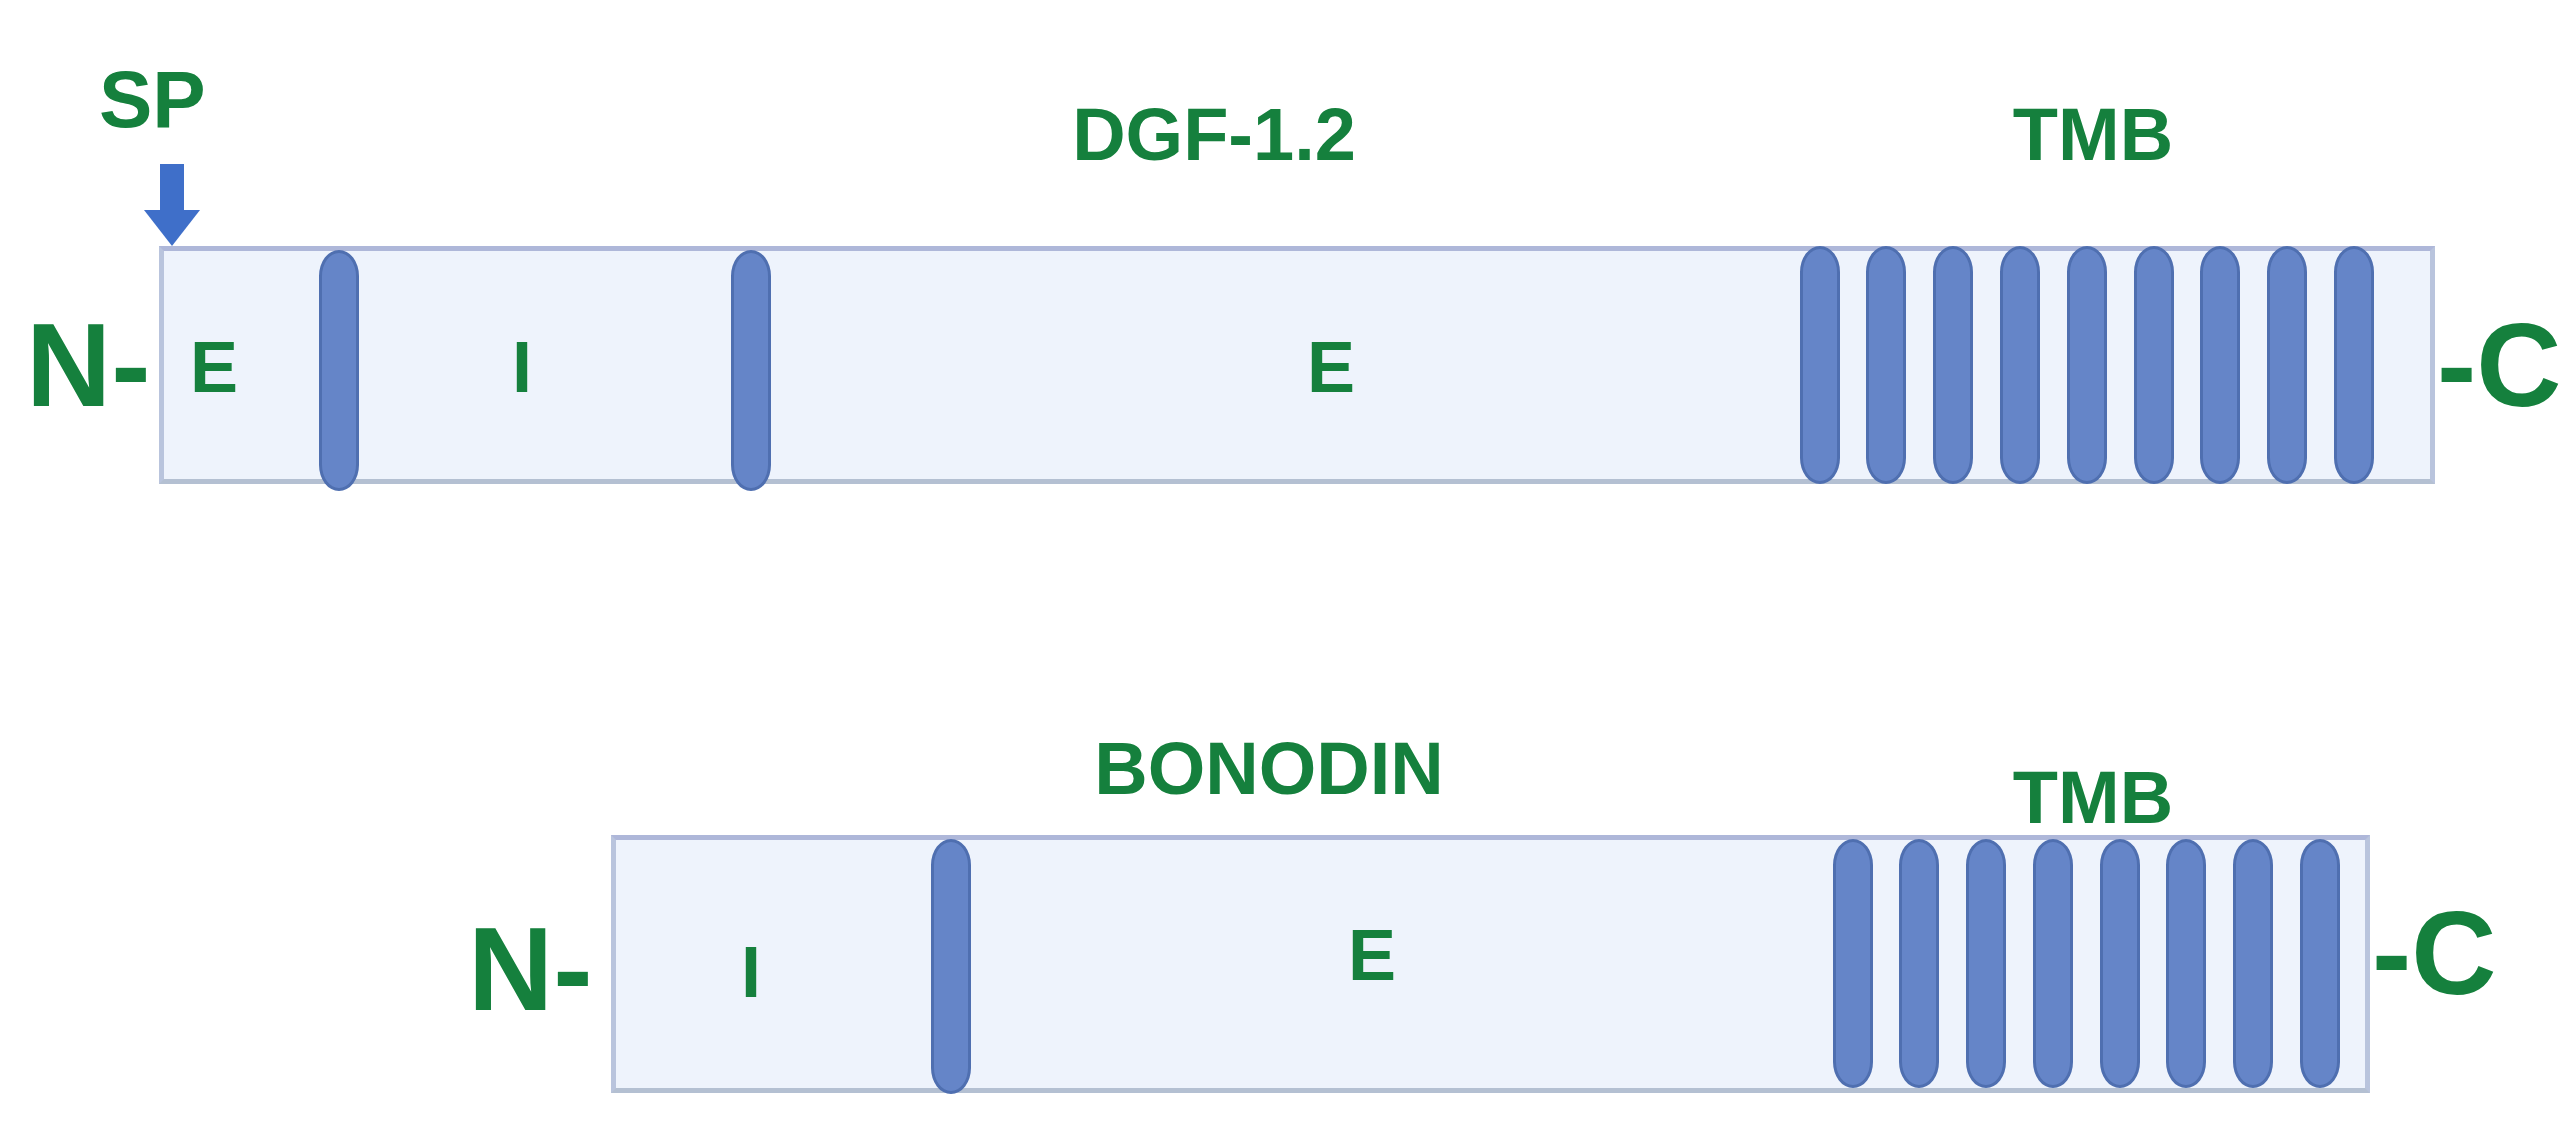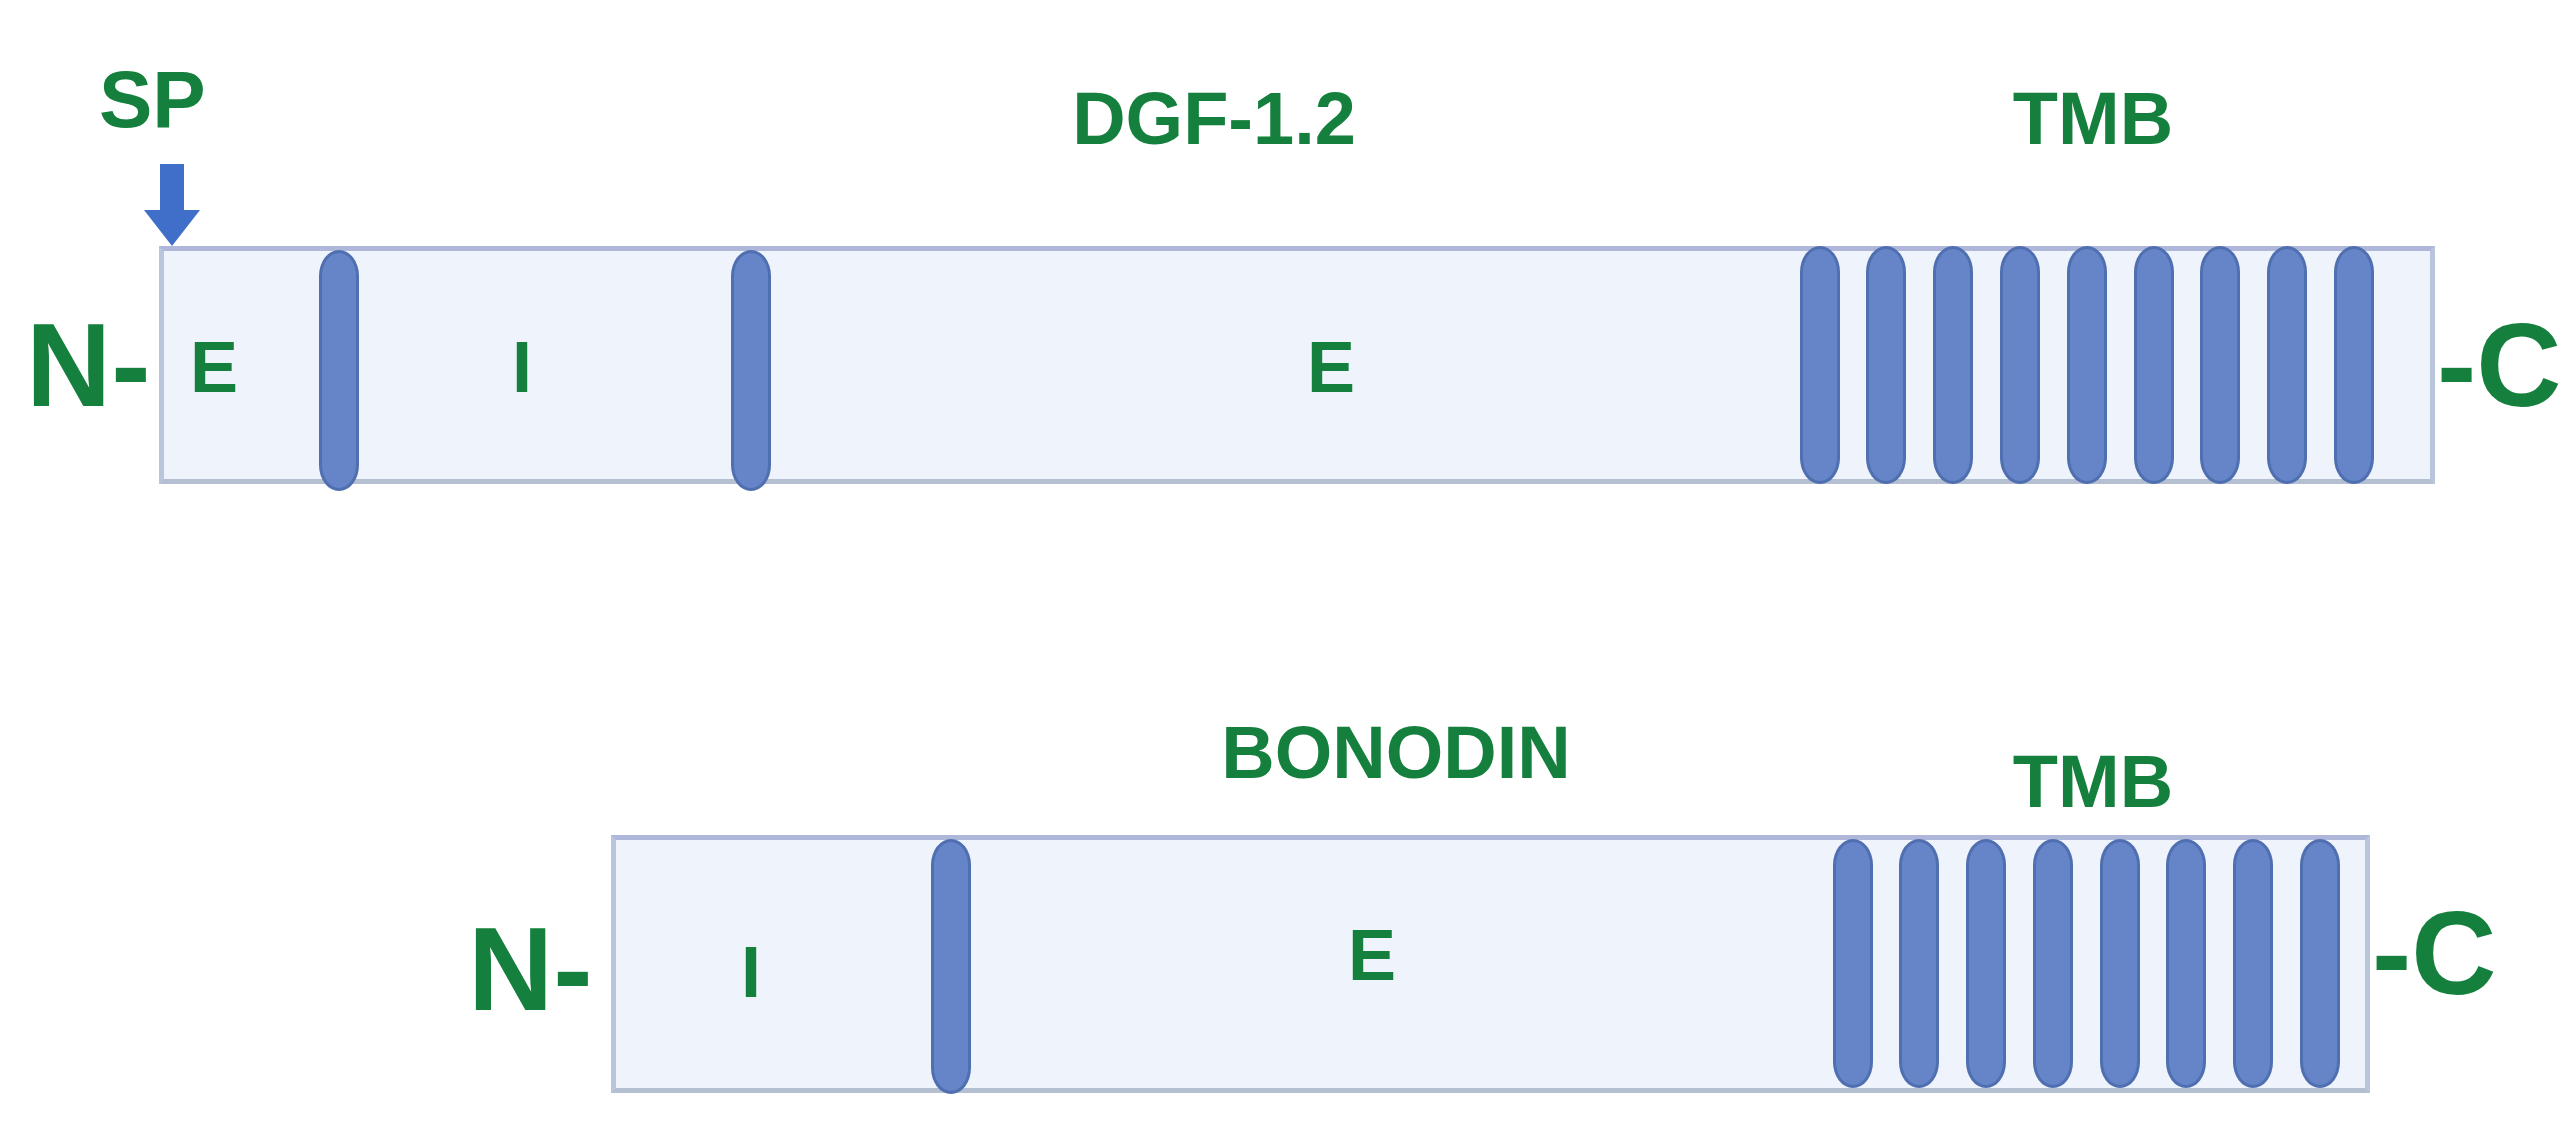--- a/index.html
+++ b/index.html
@@ -1,19 +1,19 @@
 <!DOCTYPE html>
 <html><head>
 <meta charset="utf-8">
 <style>
   html, body { margin: 0; padding: 0; background: #ffffff; }
   body { width: 2576px; height: 1131px; position: relative; overflow: hidden;
          font-family: "Liberation Sans", "DejaVu Sans", sans-serif; }
   .label { position: absolute; color: #15803d; font-weight: bold; white-space: nowrap; line-height: 1; }
-  .title { font-size: 74px; transform: translateX(-50%); }
+  .title { font-size: 74px; transform: translateX(-50%); margin-top: 16px; }
   .term  { font-size: 118px; transform: translateY(-50%); }
   .region { font-size: 72px; transform: translate(-50%, -50%); }
   .sp { font-size: 80px; }
   .bar { position: absolute; background: #eef3fc; border: 5px solid #b9c4dd; border-top-color: #aeb7d9; border-bottom-color: #b4c0d2; box-sizing: border-box; }
   .pill { position: absolute; width: 40px; border-radius: 20px / 26px; background: #6585c8; border: 3px solid #4f6fb0; box-sizing: border-box; }
   .arrow { position: absolute; }
 </style>
 </head>
 <body>
 
@@ -46,21 +46,21 @@
     <div class="pill" style="left:2134px; top:246px; height:238px;"></div>
     <div class="pill" style="left:2200px; top:246px; height:238px;"></div>
     <div class="pill" style="left:2267px; top:246px; height:238px;"></div>
     <div class="pill" style="left:2334px; top:246px; height:238px;"></div>
   </div>
 
   <div class="label term" style="left:2437px; top:365px;">-C</div>
 </div>
 
 <div>
-  <div class="label title" style="left:1396px; top:716px;">BONODIN</div>
+  <div class="label title" style="left:1269px; top:716px;">BONODIN</div>
   <div class="label title" style="left:2093px; top:745px;">TMB</div>
 
   <div class="label term" style="left:468px; top:969px;">N-</div>
 
   <div class="bar" style="left:611px; top:835px; width:1759px; height:258px;"></div>
 
   <div class="label region" style="left:751px; top:972px;">I</div>
   <div class="pill" style="left:931px; top:839px; height:255px;"></div>
   <div class="label region" style="left:1372px; top:955px;">E</div>
 

